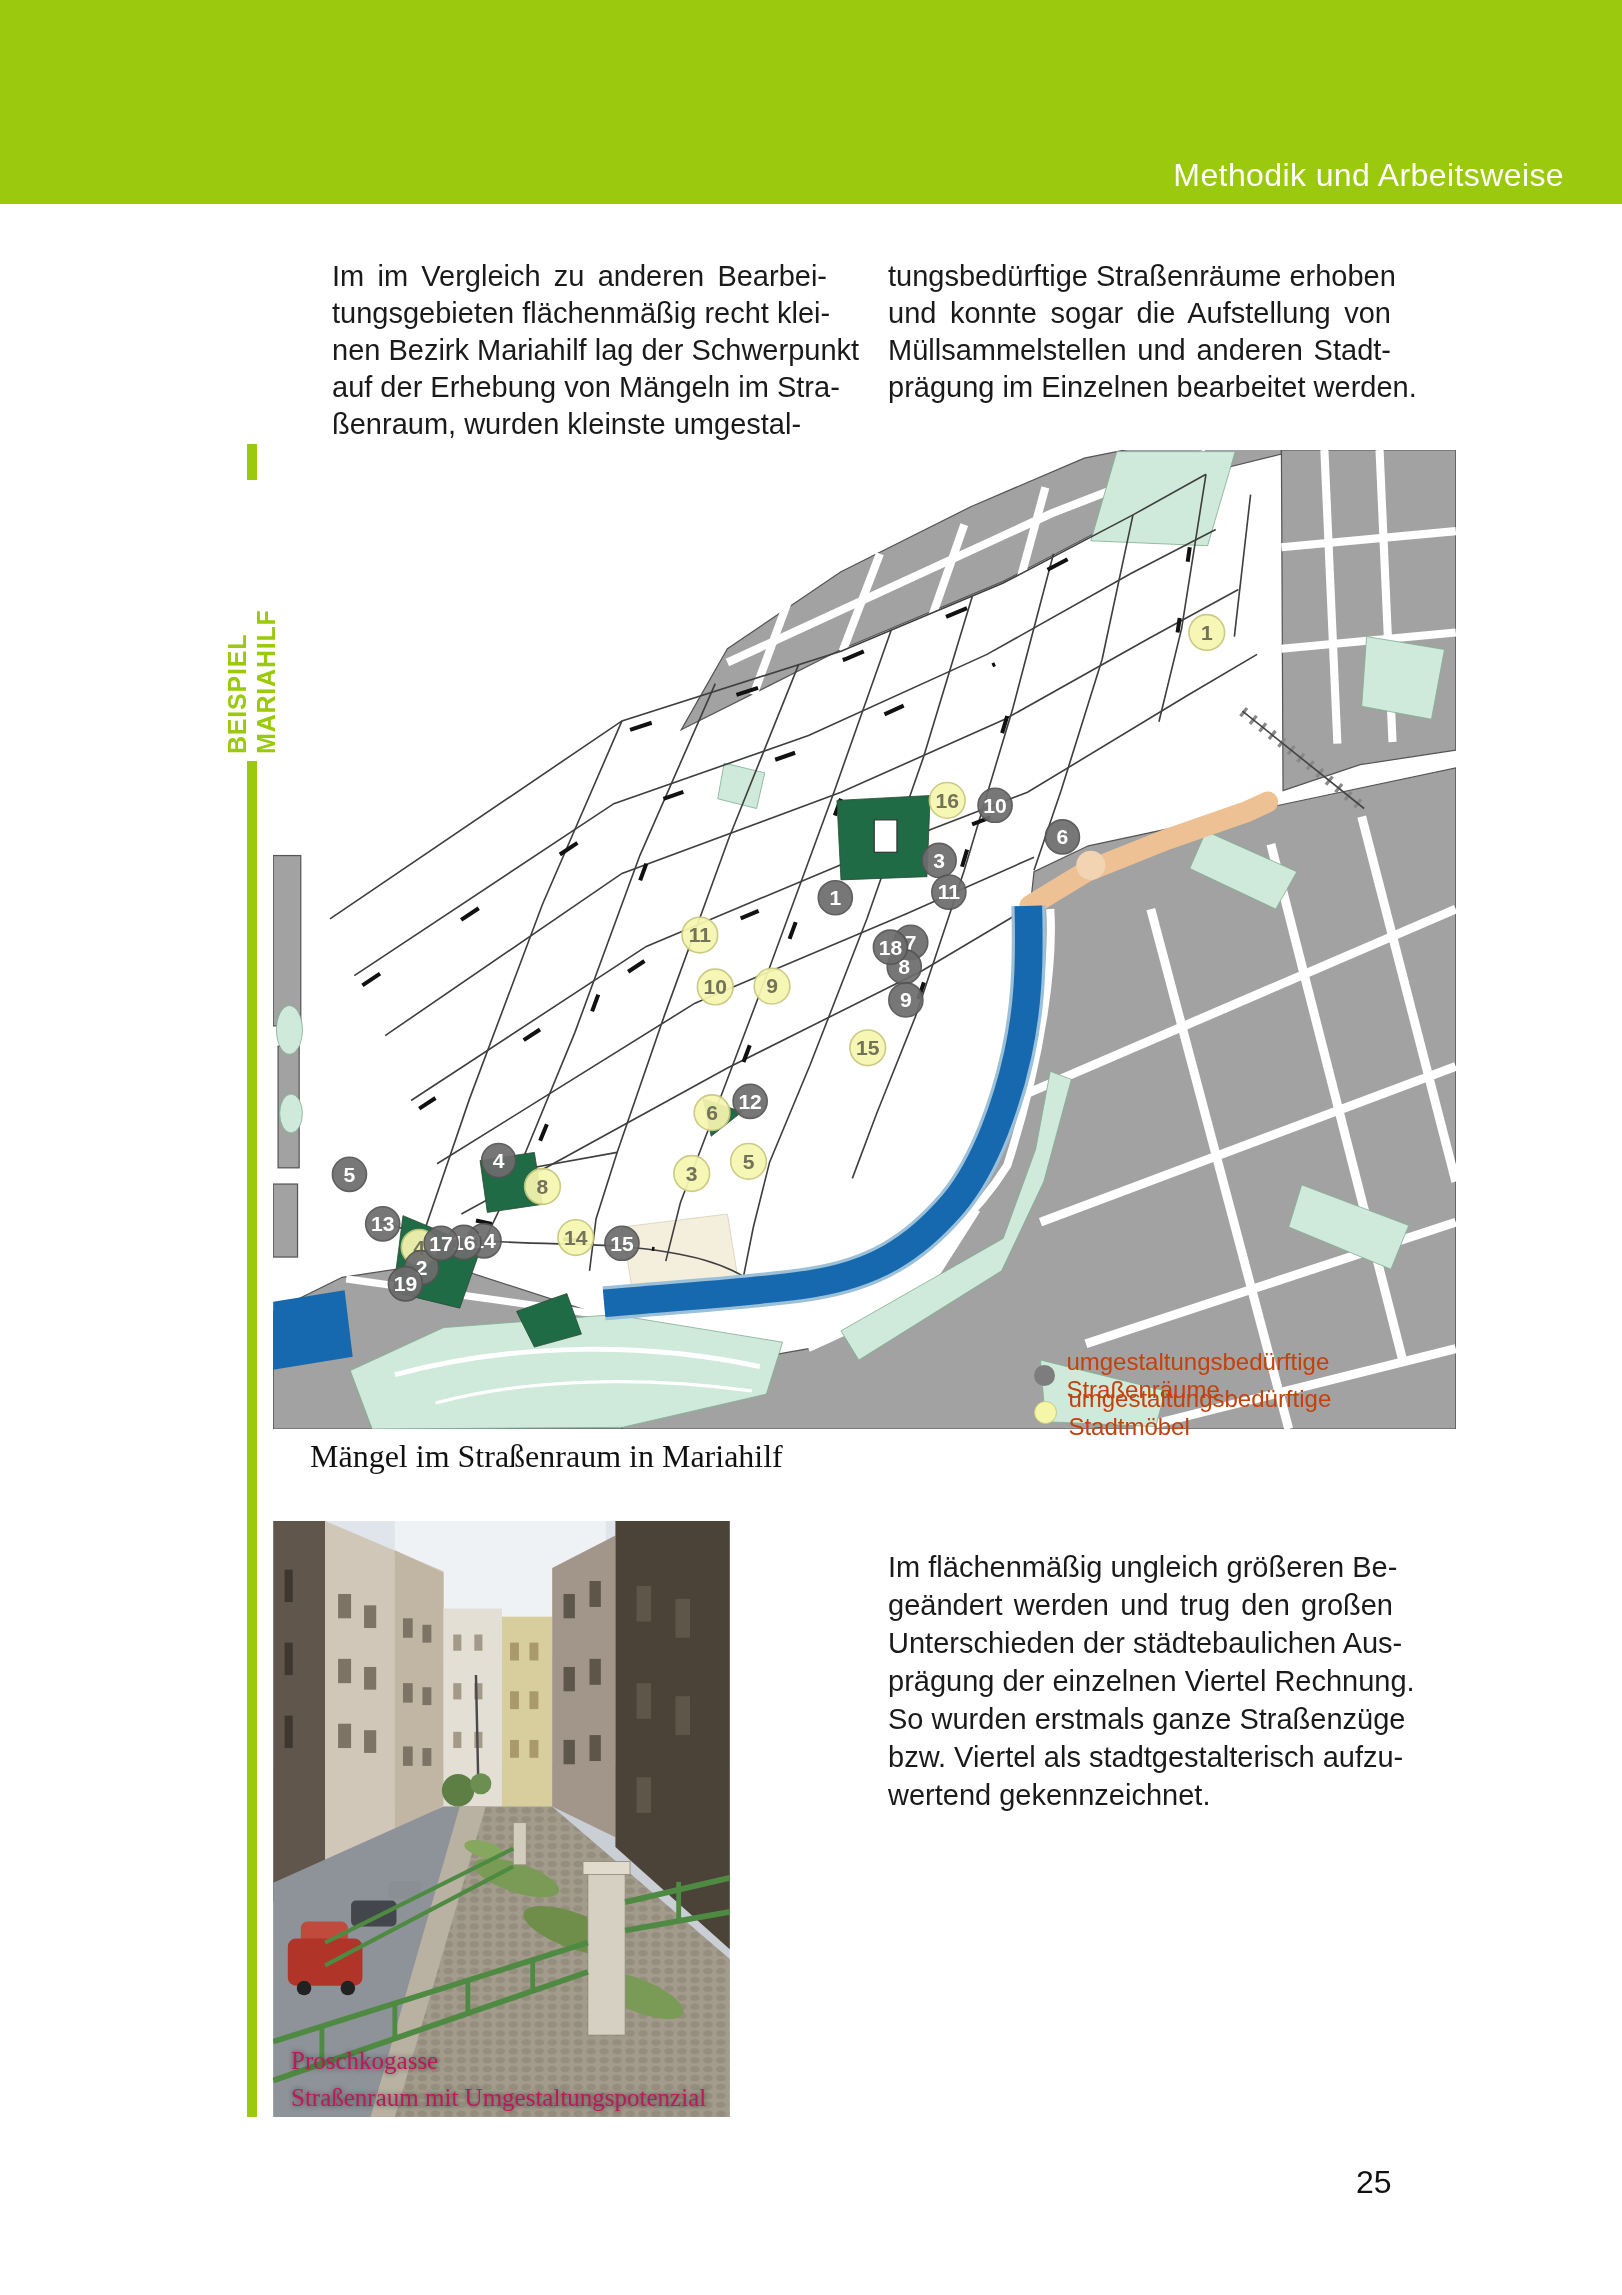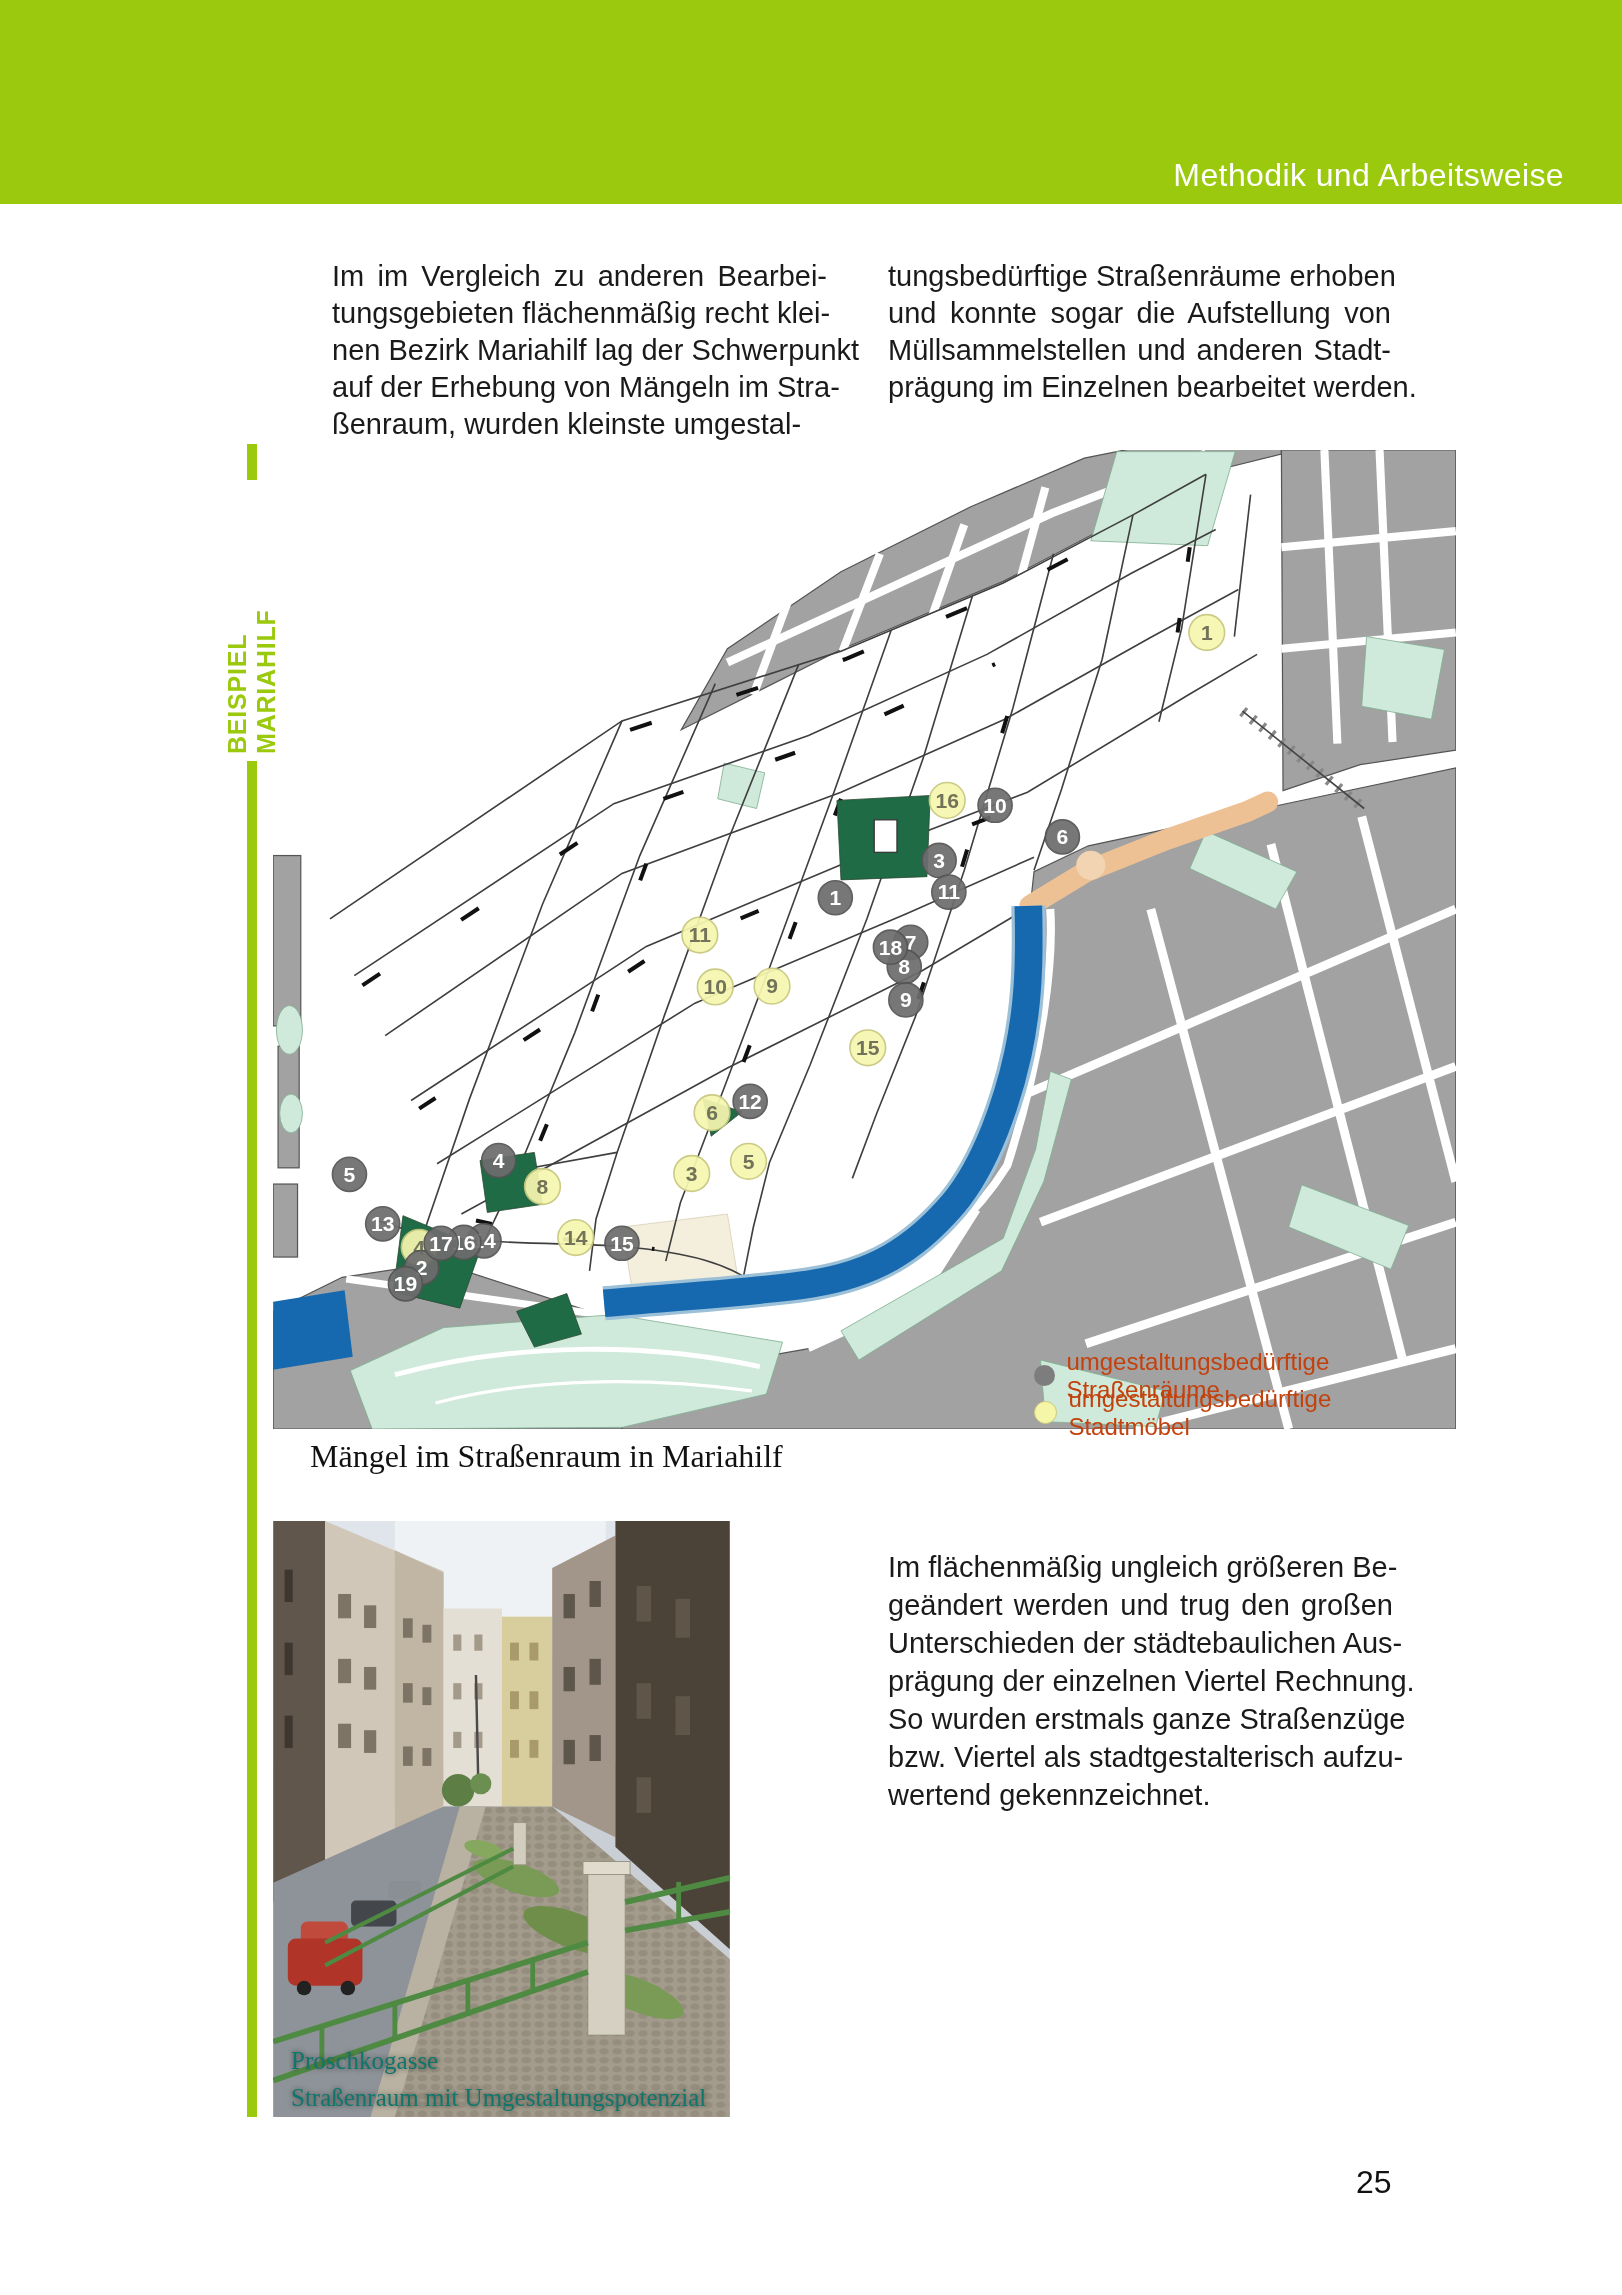--- a/index.html
+++ b/index.html
@@ -31,21 +31,21 @@
   .map-svg{position:absolute;left:0;top:0;}
   .legend{position:absolute;left:761px;top:907px;font-size:24px;color:#c2410c;}
   .legend-row{display:flex;align-items:center;height:37px;}
   .legend-dot{width:21px;height:21px;border-radius:50%;margin-right:11.4px;flex:0 0 auto;}
   .legend-dot.yellow{border:0.8px solid #c9c97e;}
   .map-caption{position:absolute;left:37px;top:988px;font-family:Liberation Serif, serif;
                font-size:32px;color:#111;}
 
   
   .photo-fig{position:absolute;left:273px;top:1521px;width:457px;height:596px;overflow:hidden;}
-  .photo-caption{position:absolute;left:18px;color:#0f766e;font-family:"Liberation Serif",serif;
+  .photo-caption{position:absolute;left:18px;color:#be185d;font-family:"Liberation Serif",serif;
                  font-size:25px;text-shadow:0 0 4.9px rgba(60,60,50,0.9);white-space:nowrap;}
   .photo-caption.l1{top:526px;}
   .photo-caption.l2{top:563px;}
 
   
   .body-right{position:absolute;left:888px;top:1548px;width:505px;font-size:29px;line-height:38px;}
 
   .pagenum{position:absolute;left:1356px;top:2164px;font-size:32px;color:#111;}
 </style>
 </head>

